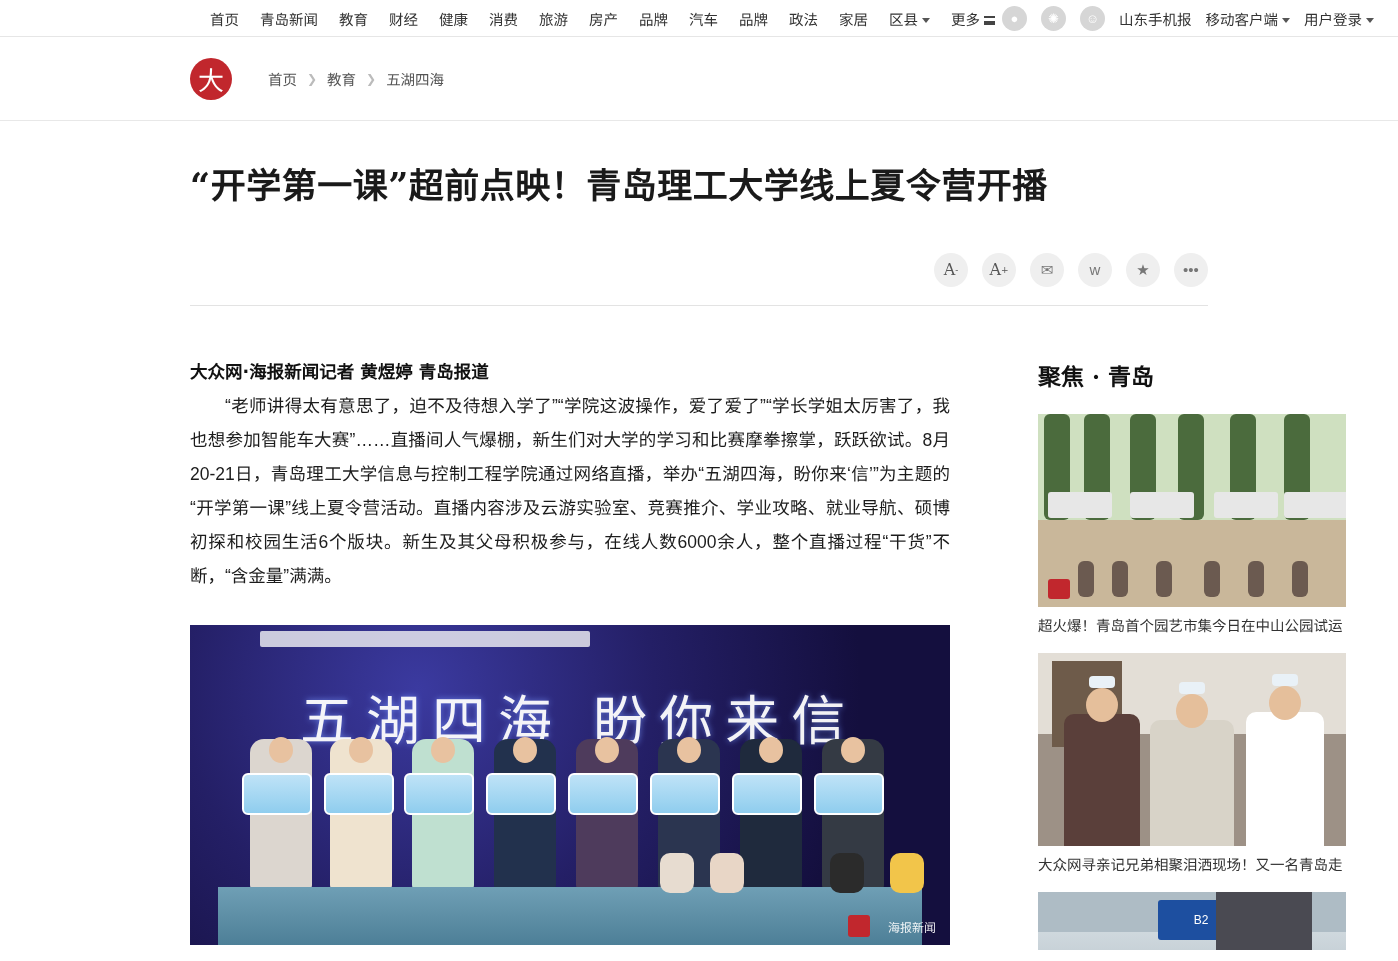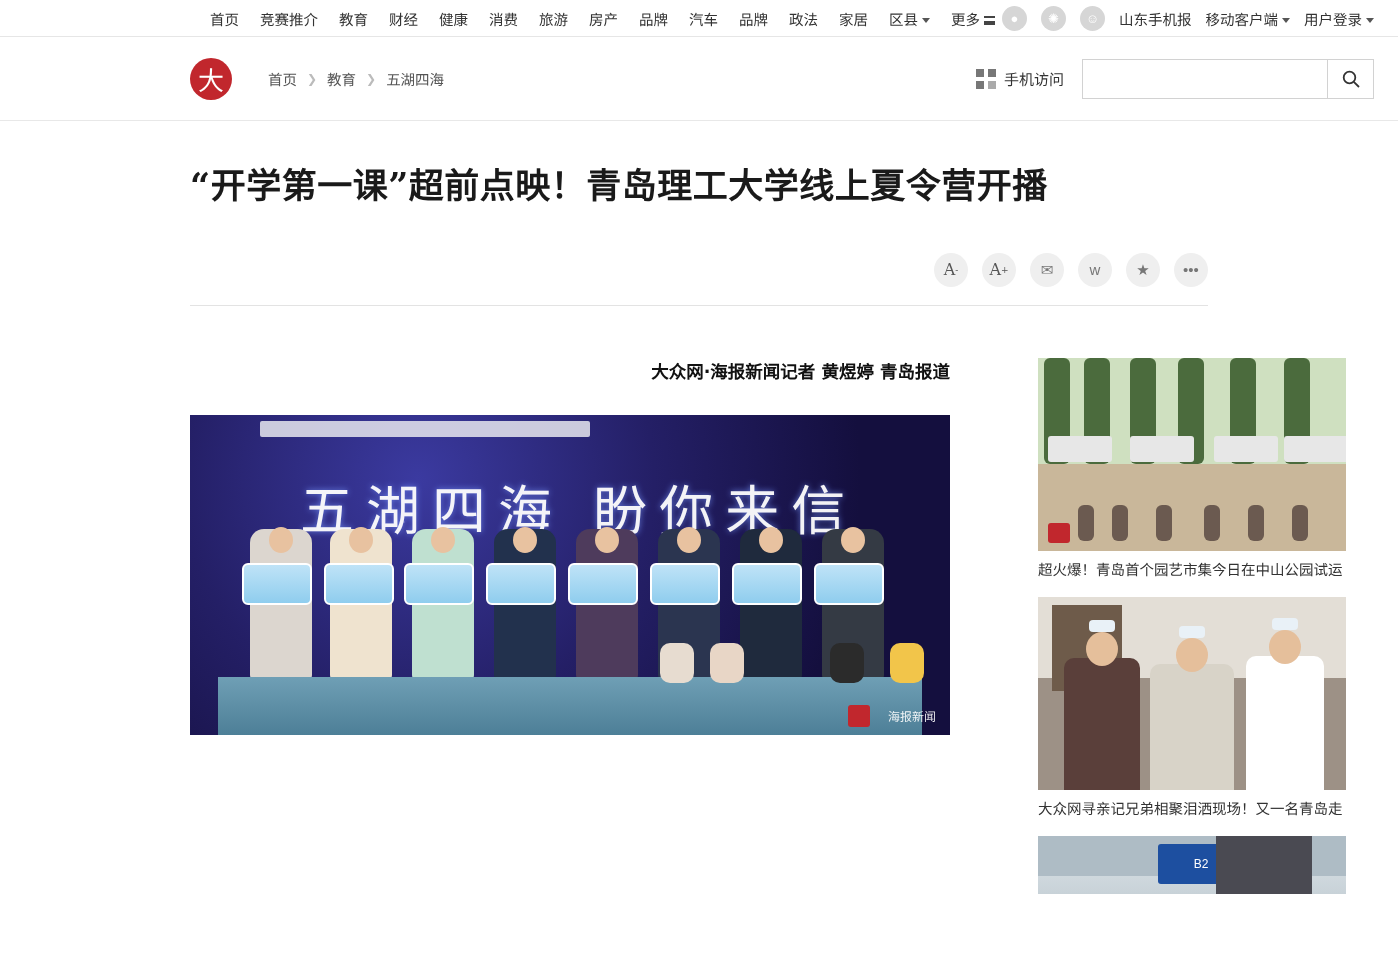--- a/index.html
+++ b/index.html
@@ -128,21 +128,20 @@
   .circ.small-a { font-family:"DejaVu Serif",serif; font-size:16px; color:#555; }
   .circ sup { font-size:9px; }
 
   
   .cols { display:flex; gap:88px; padding-top:52px; }
   .maincol { width:760px; }
   .lead {
     font-weight:bold; font-size:17.5px; color:#111;
     font-family:"DejaVu Sans","Liberation Sans",sans-serif;
     margin:0 0 6px 0;
-    text-align:right;
   }
   .para {
     font-size:17.5px; line-height:1.95; color:#1c1c1c; margin:0;
     text-align:justify; text-indent:2em;
   }
   .fig { margin-top:32px; width:760px; height:320px; overflow:hidden; position:relative; }
 
   
   .stage {
     position:absolute; inset:0;
@@ -225,21 +224,21 @@
   .t3 .beam { position:absolute; top:0; left:0; right:0; height:40px; background:#aebcc5; }
   .t3 .sign { position:absolute; top:8px; left:120px; width:86px; height:40px; background:#1d4fa0; border-radius:3px; color:#fff; font-size:12px; display:flex; align-items:center; justify-content:center; }
   .t3 .man { position:absolute; right:34px; bottom:0; width:96px; height:120px; background:#4a4a52; border-radius:14px 14px 0 0; }
 </style>
 </head>
 <body>
 
 <div class="topbar">
   <nav class="topnav">
     <a href="#">首页</a>
-    <a href="#">竞赛推介</a>
+    <a href="#">青岛新闻</a>
     <a href="#">教育</a>
     <a href="#">财经</a>
     <a href="#">健康</a>
     <a href="#">消费</a>
     <a href="#">旅游</a>
     <a href="#">房产</a>
     <a href="#">品牌</a>
     <a href="#">汽车</a>
     <a href="#">品牌</a>
     <a href="#">政法</a>
@@ -263,35 +262,20 @@
   </div>
 
   <div class="breadcrumb">
     <a href="#">首页</a>
     <span class="bc-sep">❯</span>
     <a href="#">教育</a>
     <span class="bc-sep">❯</span>
     <a href="#">五湖四海</a>
   </div>
 
-  <div class="header-right">
-    <div class="qrbox">
-      <span class="qr"></span>
-      <span>手机访问</span>
-    </div>
-    <div class="searchbox">
-      <input type="text" placeholder="" style="">
-      <div class="search-btn">
-        <svg width="20" height="20" viewBox="0 0 20 20">
-          <circle cx="8.5" cy="8.5" r="5.8" fill="none" stroke="#333" stroke-width="1.8"></circle>
-          <line x1="12.8" y1="12.8" x2="18" y2="18" stroke="#333" stroke-width="1.8"></line>
-        </svg>
-      </div>
-    </div>
-  </div>
 </div>
 
 <div class="wrap">
   <div class="article-head">
     <h1 class="title">“开学第一课”超前点映！青岛理工大学线上夏令营开播</h1>
 
     <div class="meta-row">
       <div class="meta-icons">
         <span class="circ small-a">
             <span>A</span>
@@ -314,20 +298,21 @@
             <span>•••</span>
           </span>
       </div>
     </div>
   </div>
 
   <div class="cols">
 
     <div class="maincol">
       <p class="lead">大众网·海报新闻记者 黄煜婷 青岛报道</p>
+      <p class="para">“老师讲得太有意思了，迫不及待想入学了”“学院这波操作，爱了爱了”“学长学姐太厉害了，我也想参加智能车大赛”……直播间人气爆棚，新生们对大学的学习和比赛摩拳擦掌，跃跃欲试。8月20-21日，青岛理工大学信息与控制工程学院通过网络直播，举办“五湖四海，盼你来‘信’”为主题的“开学第一课”线上夏令营活动。直播内容涉及云游实验室、竞赛推介、学业攻略、就业导航、硕博初探和校园生活6个版块。新生及其父母积极参与，在线人数6000余人，整个直播过程“干货”不断，“含金量”满满。</p>
 
       <div class="fig">
         <div class="stage">
           <div class="banner"></div>
           <div class="scribble">五湖四海 盼你来信</div>
           <div class="people">
             <div class="person" style="left:60px;background:#dcd6cf;">
                 <span class="head"></span>
               </div>
             <div class="card" style="left:52px;bottom:74px;"></div>
@@ -367,20 +352,21 @@
           <div class="plush" style="left:700px;background:#f2c54a;"></div>
           <div class="watermark">
             <span class="wm-red"></span>
             <span class="wm-txt">海报新闻</span>
           </div>
         </div>
       </div>
     </div>
 
     <aside class="side">
+      <h2 class="side-title">聚焦 · 青岛</h2>
 
       <div class="side-item">
         <div class="thumb t2">
           <div class="tree" style="left:6px;"></div>
           <div class="tree" style="left:46px;"></div>
           <div class="tree" style="left:92px;"></div>
           <div class="tree" style="left:140px;"></div>
           <div class="tree" style="left:192px;"></div>
           <div class="tree" style="left:246px;"></div>
           <div class="tent" style="left:10px;"></div>

